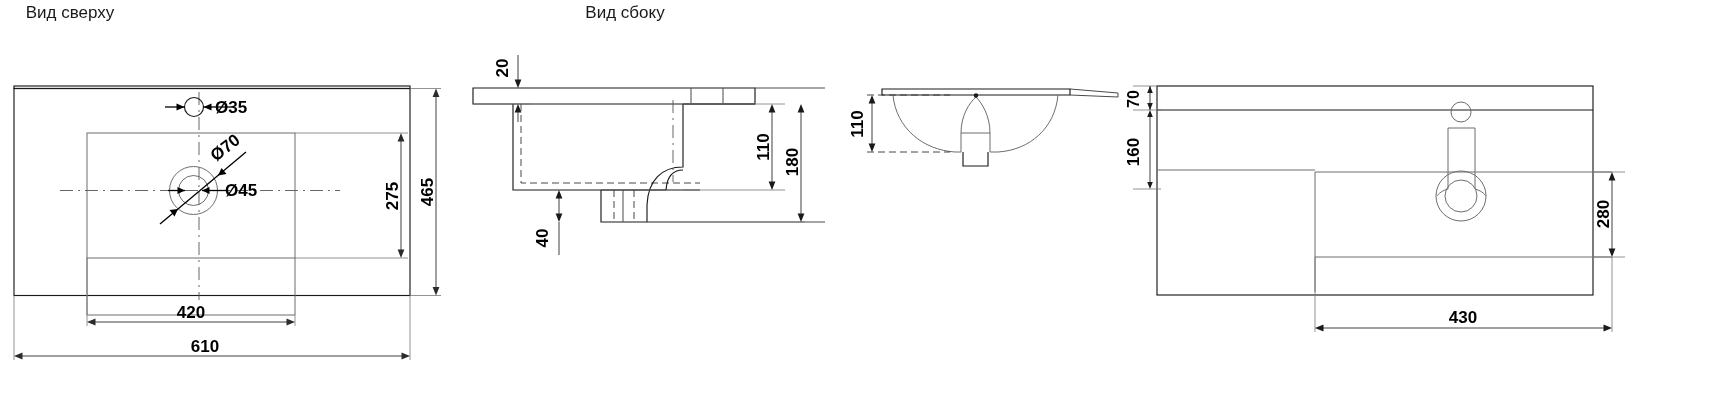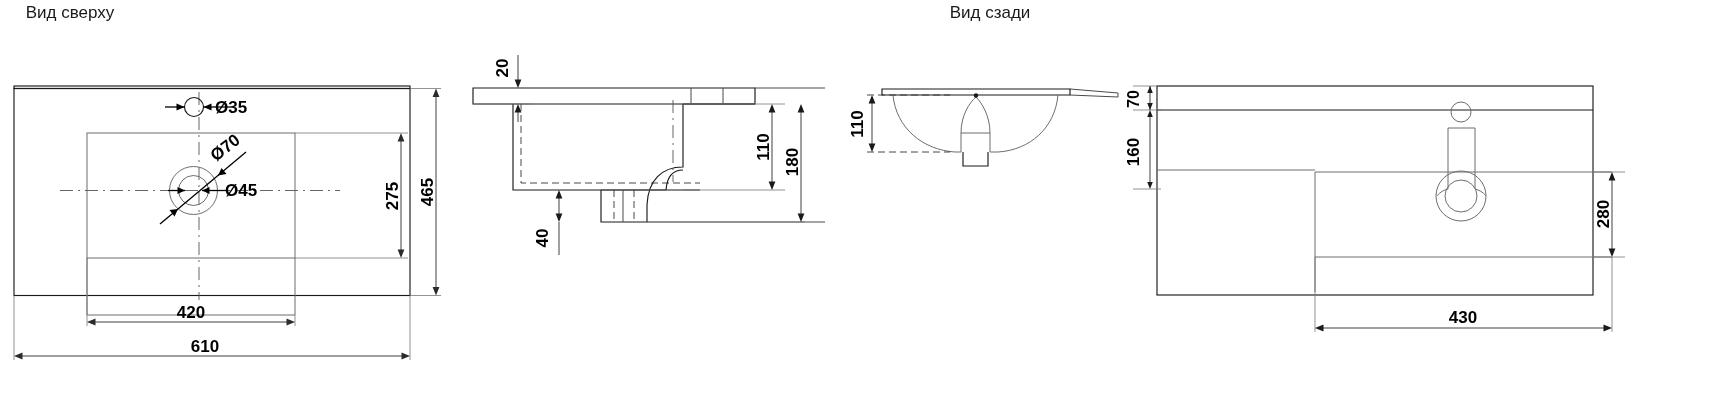--- a/index.html
+++ b/index.html
@@ -138,20 +138,21 @@
         <path class="dimline" d="M18 356 L406 356"></path>
         <polygon points="14,356 22.5,352.6 22.5,359.4" fill="#2b2b2b"></polygon>
         <polygon points="410,356 401.5,352.6 401.5,359.4" fill="#2b2b2b"></polygon>
       </g>
       <text class="dimtext" x="191" y="318" text-anchor="middle">420</text>
       <text class="dimtext" x="205" y="352" text-anchor="middle">610</text>
     </svg>
   </div>
 
   <div class="view" style="left:455px; width:370px;">
+    <div class="view-title" style="left:20px; width:300px;">Вид сбоку</div>
     <svg width="370" height="413" viewBox="0 0 370 413">
 
       <g>
         <path class="obj" d="M18 88 L300 88 L300 104 L18 104 Z"></path>
       </g>
 
       <g>
         <path class="obj" d="M58 104 L58 190 L245 190"></path>
         <path class="hidden-l" d="M66 104 L66 183 L245 183"></path>
       </g>
@@ -204,21 +205,20 @@
         <path class="dimline" d="M346 108 L346 218"></path>
         <polygon points="346,104 342.6,112.5 349.4,112.5" fill="#1a1a1a"></polygon>
         <polygon points="346,222 342.6,213.5 349.4,213.5" fill="#1a1a1a"></polygon>
       </g>
       <text class="dimtext" x="314" y="147" transform="rotate(-90 314 147)" text-anchor="middle">110</text>
       <text class="dimtext" x="343" y="162" transform="rotate(-90 343 162)" text-anchor="middle">180</text>
     </svg>
   </div>
 
   <div class="view" style="left:830px; width:290px;">
-    <div class="view-title" style="left:35px; width:250px;">Вид сзади</div>
     <svg width="290" height="413" viewBox="0 0 290 413">
 
       <g>
         <path class="obj" d="M52 89 L240 89 L240 95 L52 95 Z"></path>
         <path class="obj-thin" d="M240 89 L288 93 L288 97 L240 95"></path>
       </g>
 
       <g>
         <path class="obj-light" d="M63 95 C66 128 93 150 125 152"></path>
         <path class="obj-light" d="M228 95 C225 128 200 150 168 152"></path>

